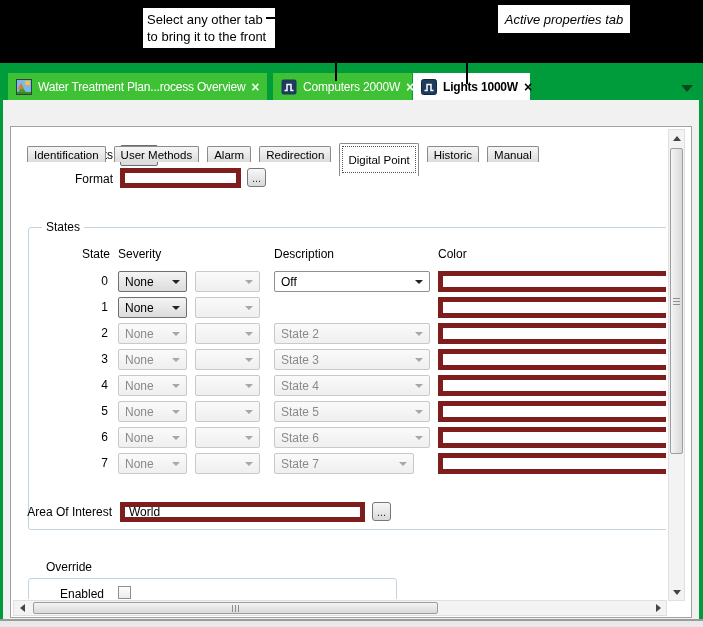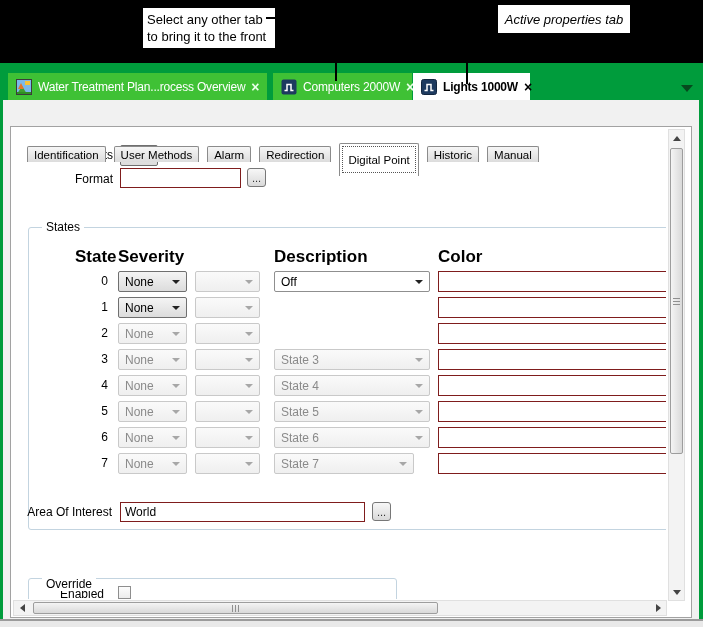--- a/index.html
+++ b/index.html
@@ -40,35 +40,35 @@
   .ptabs{position:absolute;left:27px;top:110px;height:17px;display:flex;gap:8px;z-index:5;margin-top:36px;}
   .ptab{height:16px;padding:0 6px;font-size:11.5px;display:flex;align-items:center;
         background:linear-gradient(#f6f6f6,#dcdcdc);border:1px solid #8b8b8b;border-bottom:none;
         border-radius:2px 2px 0 0;white-space:nowrap;cursor:default;}
   .ptab.active{height:21px;margin-top:-3px;padding:16px 8px;background:#fff;
                outline:1px dotted #555;outline-offset:-4px;font-size:11.5px;}
 
   
   .page-clip{position:absolute;left:11px;top:127px;width:655px;height:472px;overflow:hidden;background:#fff;z-index:1;}
   .lbl{position:absolute;font-size:12px;text-align:right;white-space:nowrap;}
-  .hdr{position:absolute;font-size:17px;white-space:nowrap;font-weight:bold;}
+  .hdr{position:absolute;font-size:12px;white-space:nowrap;}
 
   .grp{position:absolute;border:1px solid #c3d4e0;border-radius:3px;}
   .legend{position:absolute;background:#fff;padding:0 4px;font-size:12px;z-index:2;margin-left:8px;}
 
   .cb{position:absolute;height:21px;border-radius:2px;font-size:12px;display:flex;align-items:center;
       padding:0 18px 0 6px;white-space:nowrap;}
   .cb .arr{position:absolute;right:6px;top:8px;width:0;height:0;
            border-left:4px solid transparent;border-right:4px solid transparent;border-top:4px solid #222;}
   .cb.dark{border:1px solid #6f6f6f;background:linear-gradient(#f4f4f4,#dcdcdc);color:#000;}
   .cb.white{border:1px solid #8f8f8f;background:#fff;color:#000;}
   .cb.dis{border:1px solid #c9c9c9;background:linear-gradient(#fafafa,#efefef);color:#8a8a8a;}
   .cb.dis .arr{border-top-color:#a7a7a7;}
 
-  .txt{position:absolute;height:20px;border:1px solid #7f1d1d;background:#fff;font-size:12px;
+  .txt{position:absolute;height:20px;border:5px solid #7f1d1d;background:#fff;font-size:12px;
        padding:0 4px;font-family:"Liberation Sans","DejaVu Sans",sans-serif;}
   .browse{position:absolute;width:19px;height:19px;border:1px solid #777;border-radius:3px;
           background:linear-gradient(#f7f7f7,#d9d9d9);font-size:11px;line-height:14px;text-align:center;color:#333;padding:0;}
   .checkbox{position:absolute;width:13px;height:13px;border:1px solid #8e8e8e;background:linear-gradient(#fdfdfd,#ececec);}
 
   
   .vsb{position:absolute;left:668px;top:129px;width:17px;height:472px;background:#f3f3f3;border:1px solid #e0e0e0;z-index:2;}
   .hsb{position:absolute;left:13px;top:600px;width:654px;height:16px;background:#f3f3f3;border:1px solid #e0e0e0;z-index:2;}
   .sbtn{position:absolute;display:flex;align-items:center;justify-content:center;background:#f3f3f3;}
   .vsb .sbtn{left:0;width:15px;height:16px;}
@@ -206,20 +206,24 @@
 
     <div class="lbl" style="left:64px;top:199px;width:33px;">2</div>
     <div class="cb dis" style="left:107px;top:196px;width:69px;">
         <span>None</span>
         <span class="arr"></span>
       </div>
     <div class="cb dis" style="left:184px;top:196px;width:65px;">
         <span></span>
         <span class="arr"></span>
       </div>
+    <div class="cb dis" style="left:263px;top:196px;width:156px;">
+        <span>State 2</span>
+        <span class="arr"></span>
+      </div>
     <input class="txt" style="left: 427px; top: 196px; width: 240px; height: 21px;" value="">
 
     <div class="lbl" style="left:64px;top:225px;width:33px;">3</div>
     <div class="cb dis" style="left:107px;top:222px;width:69px;">
         <span>None</span>
         <span class="arr"></span>
       </div>
     <div class="cb dis" style="left:184px;top:222px;width:65px;">
         <span></span>
         <span class="arr"></span>
@@ -288,21 +292,21 @@
         <span>State 7</span>
         <span class="arr"></span>
       </div>
     <input class="txt" style="left: 427px; top: 326px; width: 240px; height: 21px;" value="">
 
     <div class="lbl" style="left:0;top:378px;width:101px;">Area Of Interest</div>
     <input class="txt" style="left: 109px; top: 375px; width: 245px;" value="World">
     <button class="browse" style="left:361px;top:375px;">...</button>
 
     <div class="grp" style="left:17px;top:451px;width:369px;height:60px;"></div>
-    <div class="legend" style="left:23px;top:450px;">Override</div>
+    <div class="legend" style="left:23px;top:433px;">Override</div>
     <div class="lbl" style="left:20px;top:460px;width:73px;">Enabled</div>
     <div class="checkbox" style="left:107px;top:459px;"></div>
   </div>
 
   <div class="vsb">
     <div class="sbtn" style="top:0;">
         <span class="tri-up"></span>
       </div>
     <div class="vthumb">
         <i></i>

